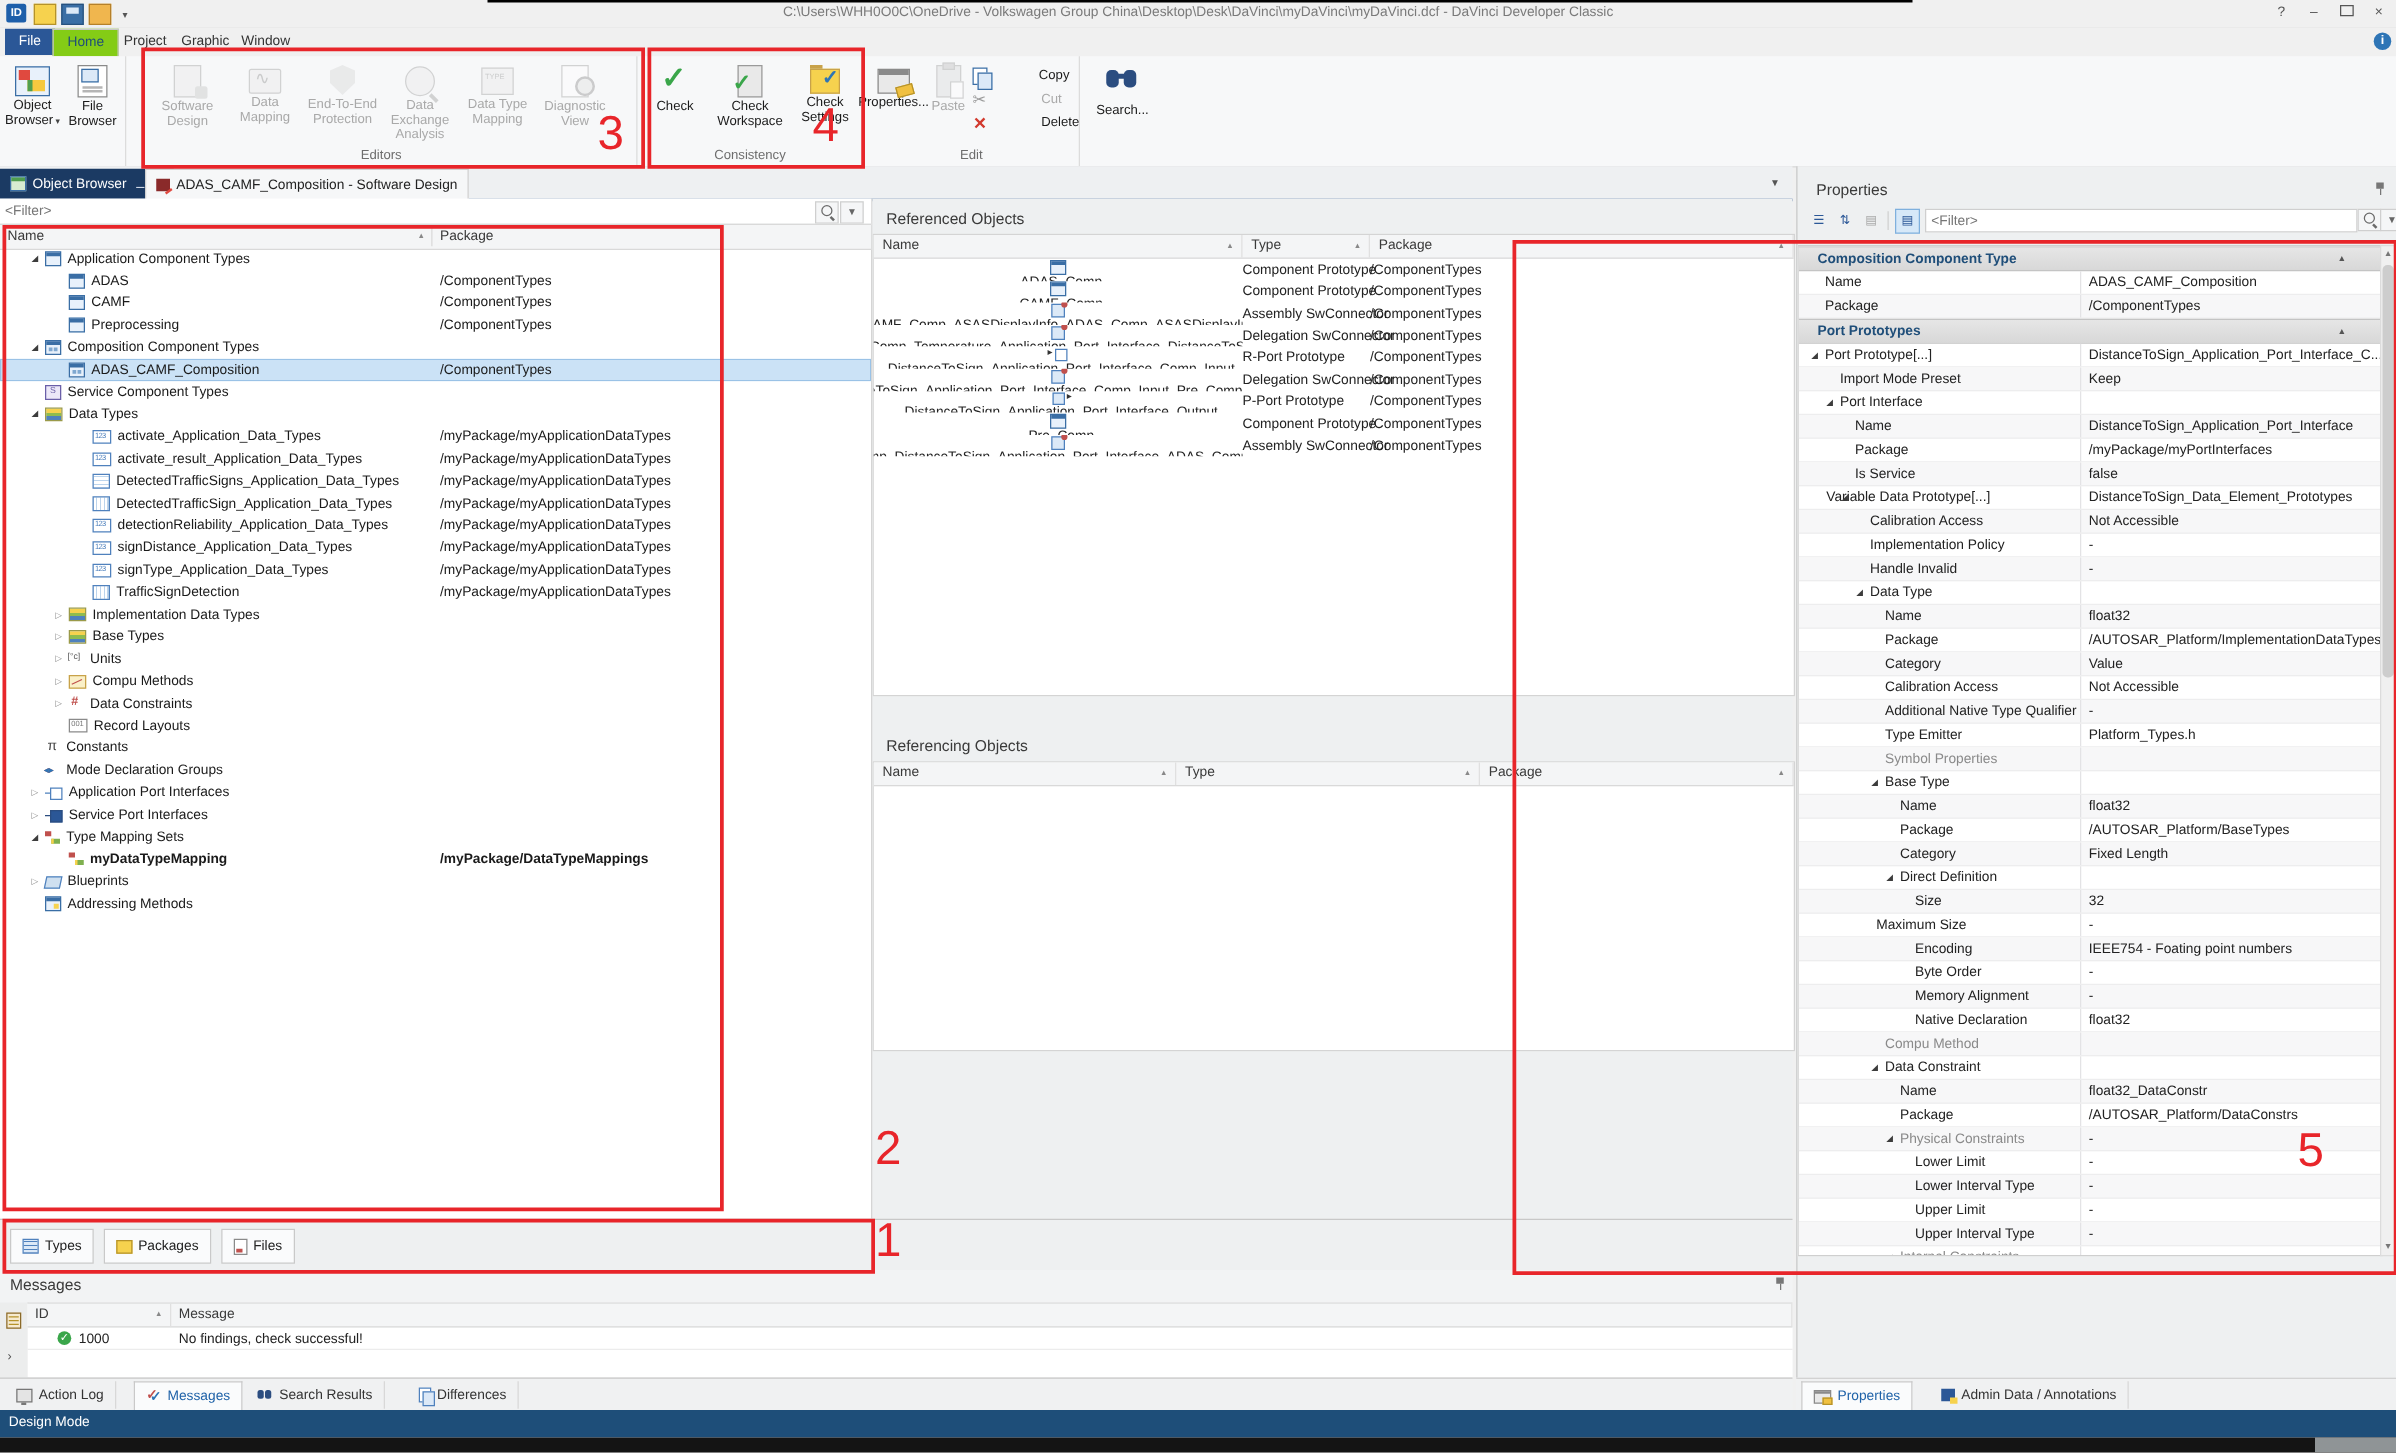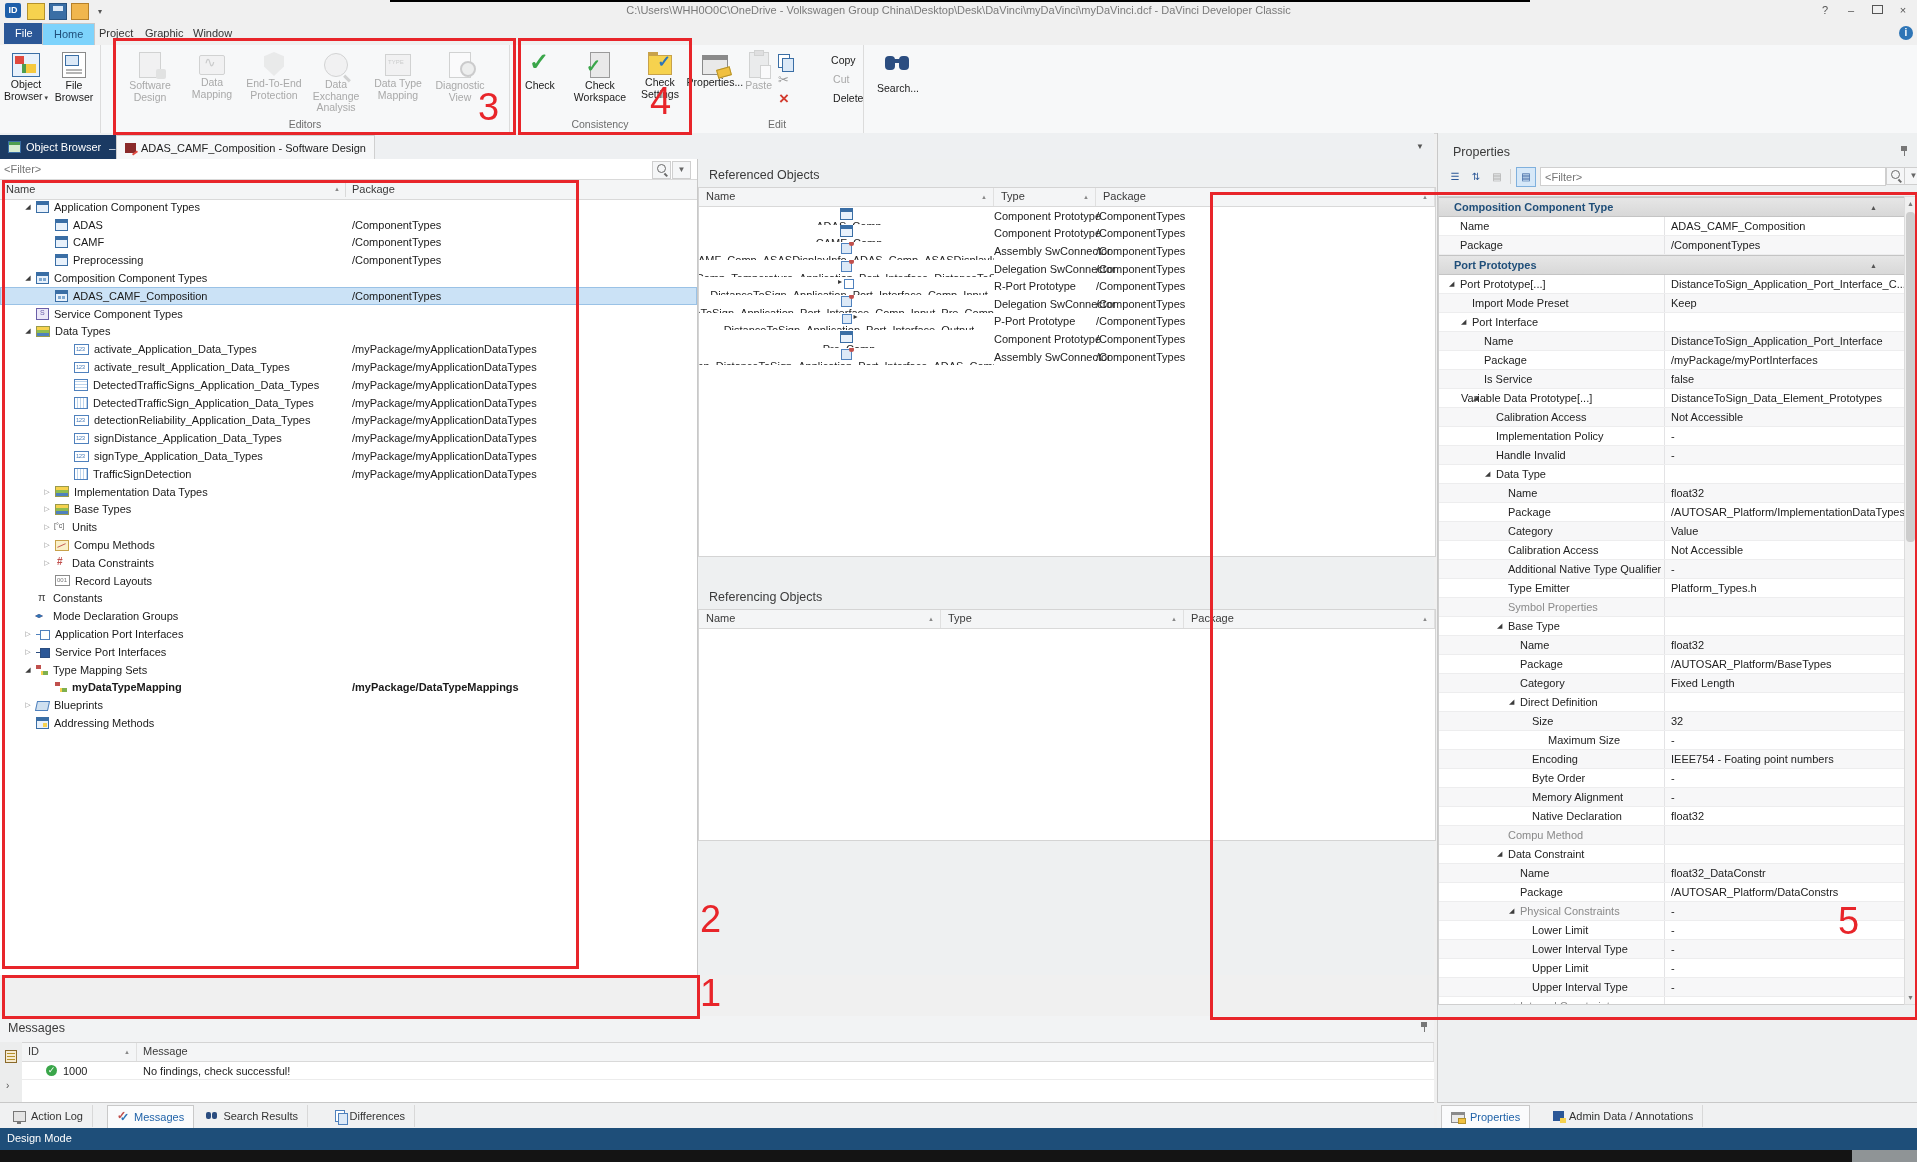--- a/index.html
+++ b/index.html
@@ -19,21 +19,21 @@
   .winbtn{position:absolute;top:2px;width:26px;height:17px;text-align:center;line-height:16px;color:#555;font-size:11px;}
   .winbtn.help{left:1812px;}
   .winbtn.min{left:1838px;}
   .winbtn.max{left:1864px;}
   .winbtn.max i{display:inline-block;width:9px;height:7px;border:1px solid #555;}
   .winbtn.close{left:1890px;}
   
   #tabrow{position:absolute;left:0;top:22px;width:1917px;height:23px;background:#f0f0f0;}
   .rtab{position:absolute;top:1px;height:21px;line-height:21px;padding:0 11px;color:#333;}
   .rtab.file{background:#2b5797;color:#fff;}
-  .rtab.active{background:#7dd3fc;border:1px solid #c8c8c8;border-bottom:none;color:#1f4e79;}
+  .rtab.active{background:#84cc16;border:1px solid #c8c8c8;border-bottom:none;color:#1f4e79;}
   #helpinfo{position:absolute;left:1899px;top:26px;width:14px;height:14px;border-radius:50%;background:#2e75b6;
             color:#fff;font-size:10px;text-align:center;line-height:14px;font-weight:bold;}
   
   #ribbon{position:absolute;left:0;top:45px;width:1917px;height:88px;background:#f7f8f9;
           border-bottom:1px solid #d5d5d5;display:flex;}
   .rgroup{position:relative;height:100%;border-right:1px solid #dcdcdc;flex:none;display:flex;flex-direction:column;}
   .rbtns{flex:1;display:flex;justify-content:center;align-items:flex-start;padding-top:2px;}
   .rglabel{height:15px;text-align:center;color:#6d6d6d;font-size:10.5px;flex:none;}
   .g-browser{width:100px;} .g-editors{width:408px;} .g-consistency{width:180px;} .g-edit{width:172px;} .g-search{width:68px;border-right:none;}
   .rbtn{width:60px;margin:0 1px;padding-top:2px;text-align:center;border-radius:2px;}
@@ -722,20 +722,34 @@
         <div class="mtable" style="top: 28px; height: 230px;">
           <div class="mhdr cols-refg">
             <div><span>Name</span><span class="sort">▲</span></div>
             <div><span>Type</span><span class="sort">▲</span></div>
             <div><span>Package</span><span class="sort">▲</span></div>
           </div>
         </div>
       </div>
   </div>
 
+  <div id="typesbar">
+      <div class="tb-tab" style="left: 8px;">
+        <span class="ic ic-typestab"></span>
+        <span>Types</span>
+      </div>
+      <div class="tb-tab" style="left: 82.5px;">
+        <span class="ic ic-packtab"></span>
+        <span>Packages</span>
+      </div>
+      <div class="tb-tab" style="left: 176.5px;">
+        <span class="ic ic-filestab"></span>
+        <span>Files</span>
+      </div>
+    </div>
 
   <div id="messages">
     <div id="msgtitle">Messages</div>
     <div id="msgpin"><span class="pinic"></span></div>
     <div id="msgstrip">
       <span class="ic ic-loglist"></span>
     </div>
     <div id="msgexp">›</div>
     <div id="msgtable">
       <div id="msghdr">
@@ -962,21 +976,21 @@
           <div class="vcell"></div>
         </div>
         <div class="prow odd">
           <div class="ncell">
             <span style="margin-left: 93px;">Size</span>
           </div>
           <div class="vcell">32</div>
         </div>
         <div class="prow">
           <div class="ncell">
-            <span style="margin-left: 109px; text-align: center;">Maximum Size</span>
+            <span style="margin-left: 62px; text-align: center;">Maximum Size</span>
           </div>
           <div class="vcell">-</div>
         </div>
         <div class="prow odd">
           <div class="ncell">
             <span style="margin-left: 93px;">Encoding</span>
           </div>
           <div class="vcell">IEEE754 - Foating point numbers</div>
         </div>
         <div class="prow">

